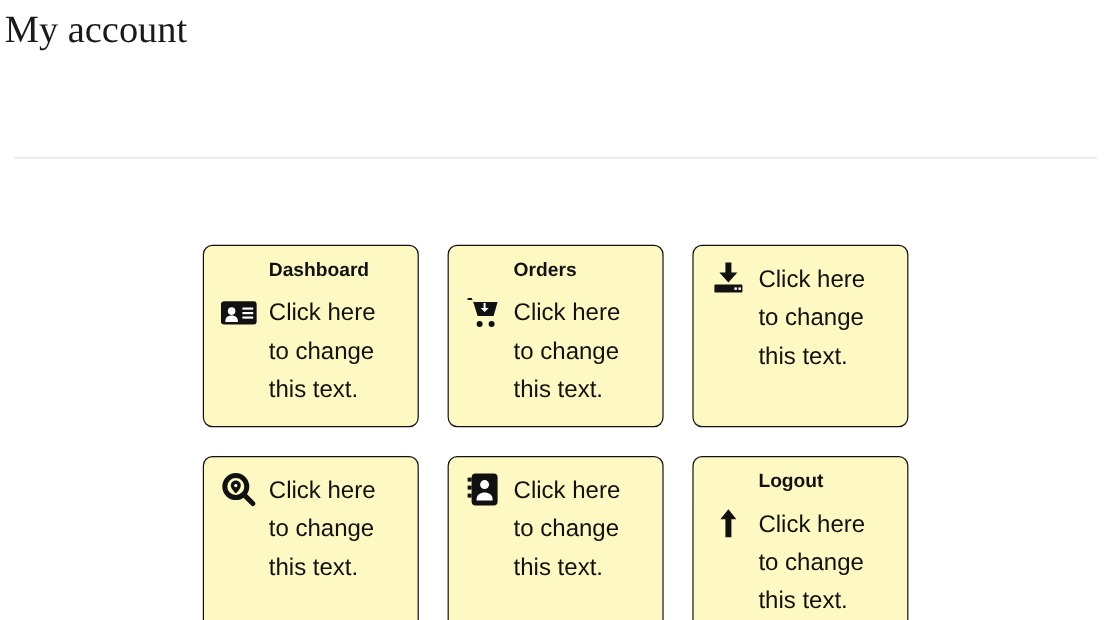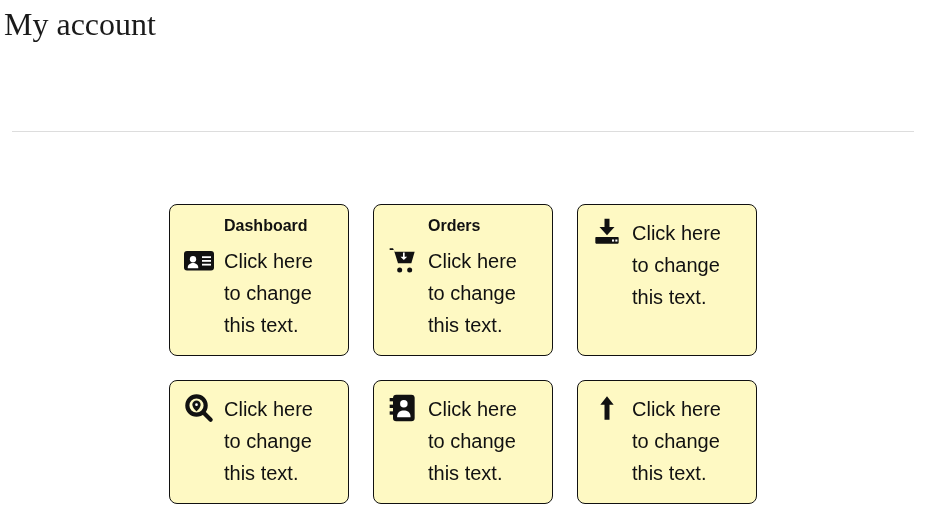--- a/index.html
+++ b/index.html
@@ -146,20 +146,21 @@
             <rect x="2" y="22" width="4" height="4" fill="#111"></rect>
             <circle cx="19" cy="13" r="4.5" fill="#fff"></circle>
             <path d="M11 28c0-5 4-7 8-7s8 2 8 7v1H11z" fill="#fff"></path>
           </svg>
       </span>
       <div class="card-desc">Click here to change this text.</div>
     </div>
   </div>
 
   <div class="card">
+    <div class="card-title">Logout</div>
     <div class="card-body">
       <span class="card-icon">
         <svg viewBox="0 0 36 36">
             <path d="M18 4l8 10h-5v18h-6V14h-5z" fill="#111"></path>
           </svg>
       </span>
       <div class="card-desc">Click here to change this text.</div>
     </div>
   </div>
 

